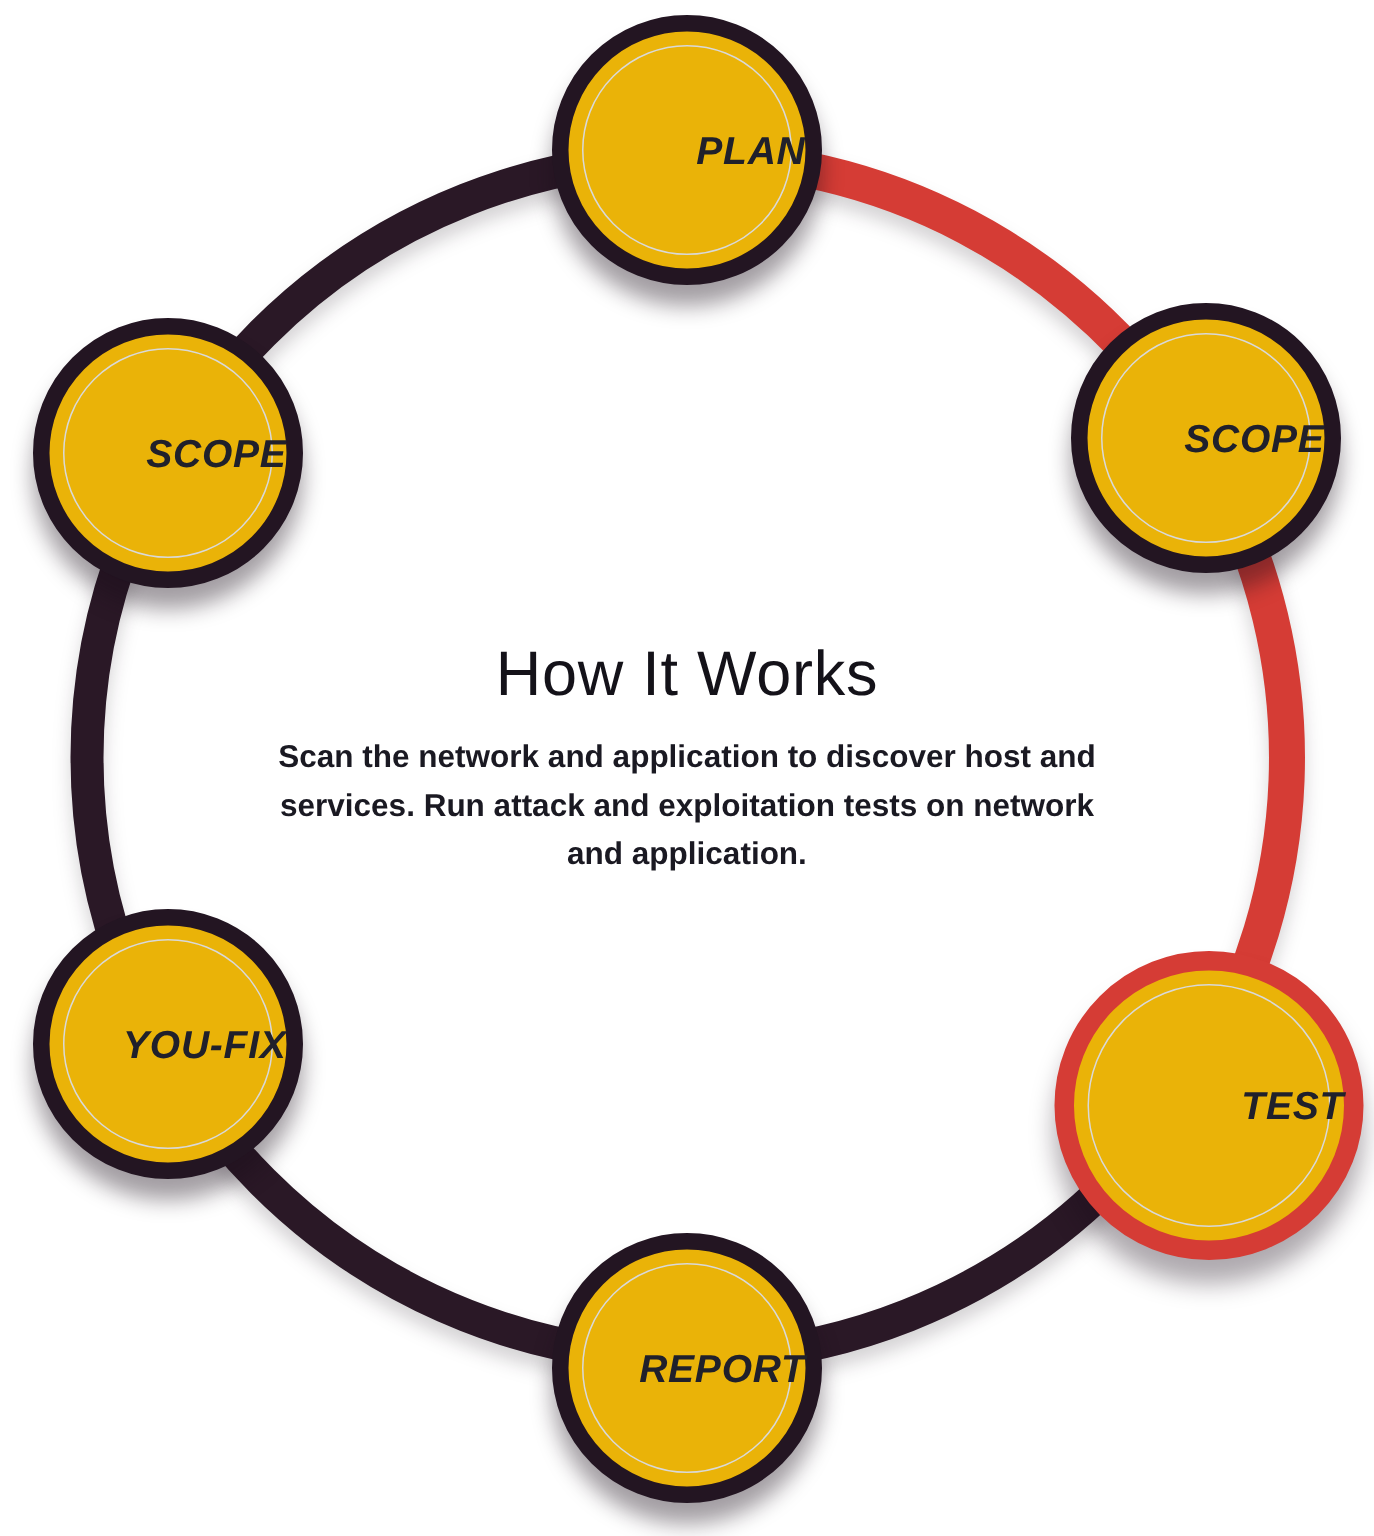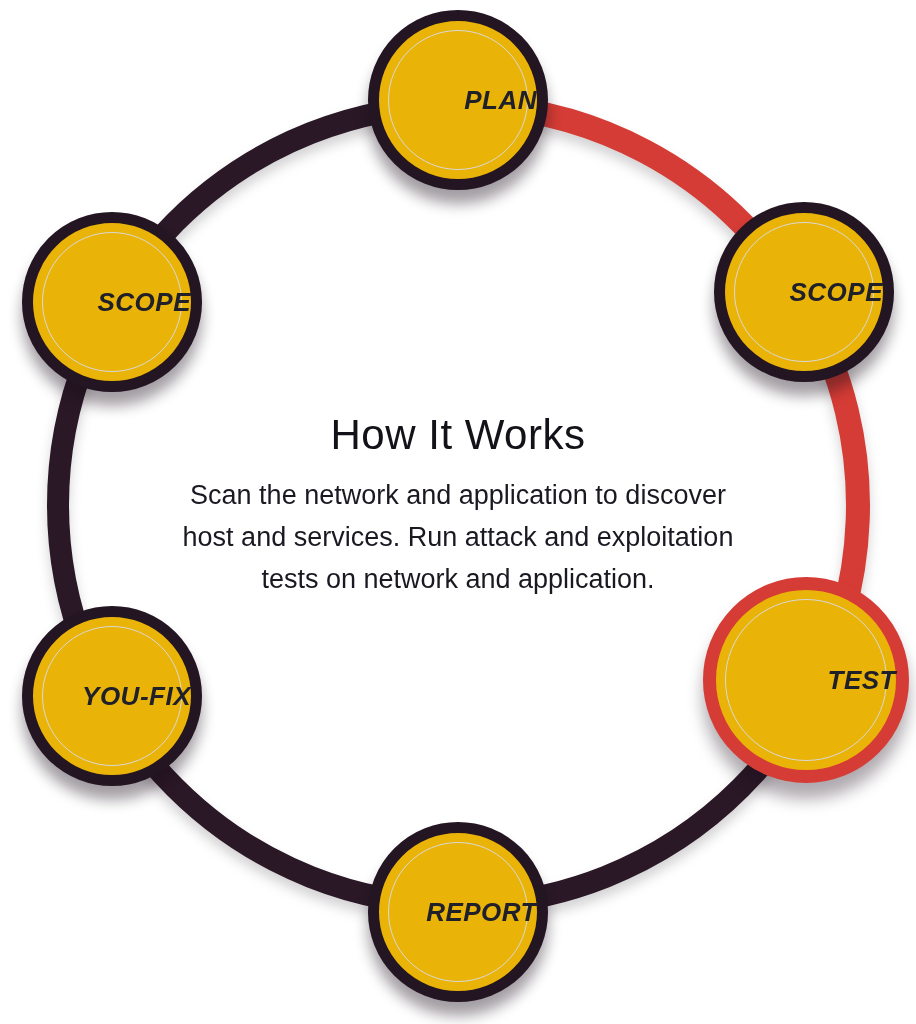--- a/index.html
+++ b/index.html
@@ -52,21 +52,21 @@
     z-index: 1;
   }
   .node.active {
     width: 206px;
     height: 206px;
     border: 13px solid #d53c35;
     box-shadow: 0 16px 16px rgba(25, 12, 25, 0.35);
   }
   .pos-plan   { left: 458px; top: 100px; }
   .pos-scope  { left: 804px; top: 292px; }
-  .pos-test   { left: 806px; top: 680px; }
+  .pos-test   { left: 806px; top: 737px; }
   .pos-report { left: 458px; top: 912px; }
   .pos-youfix { left: 112px; top: 696px; }
   .pos-retest { left: 112px; top: 302px; }
 
   .center-text {
     position: absolute;
     left: 458px;
     top: 506px;
     transform: translate(-50%, -50%);
     width: 580px;
@@ -75,23 +75,24 @@
   .center-text h1 {
     margin: 0 0 16px 0;
     font-size: 42px;
     font-weight: normal;
     color: #141219;
     letter-spacing: 0.5px;
   }
   .center-text p {
     margin: 0 auto;
     width: 560px;
-    font-size: 27px;
+    font-size: 21px;
     line-height: 1.55;
     color: #1a1922;
+    font-weight: bold;
   }
 </style>
 </head>
 <body>
 
 <div class="stage">
 
   <svg class="ring-svg" width="916" height="1024" viewBox="0 0 916 1024">
     <circle cx="458" cy="505" r="400" fill="none" stroke="#2a1826" stroke-width="22"></circle>
     <path d="M 458 105 A 400 400 0 0 1 804.4 705" fill="none" stroke="#d53c35" stroke-width="24" stroke-linecap="round"></path>

